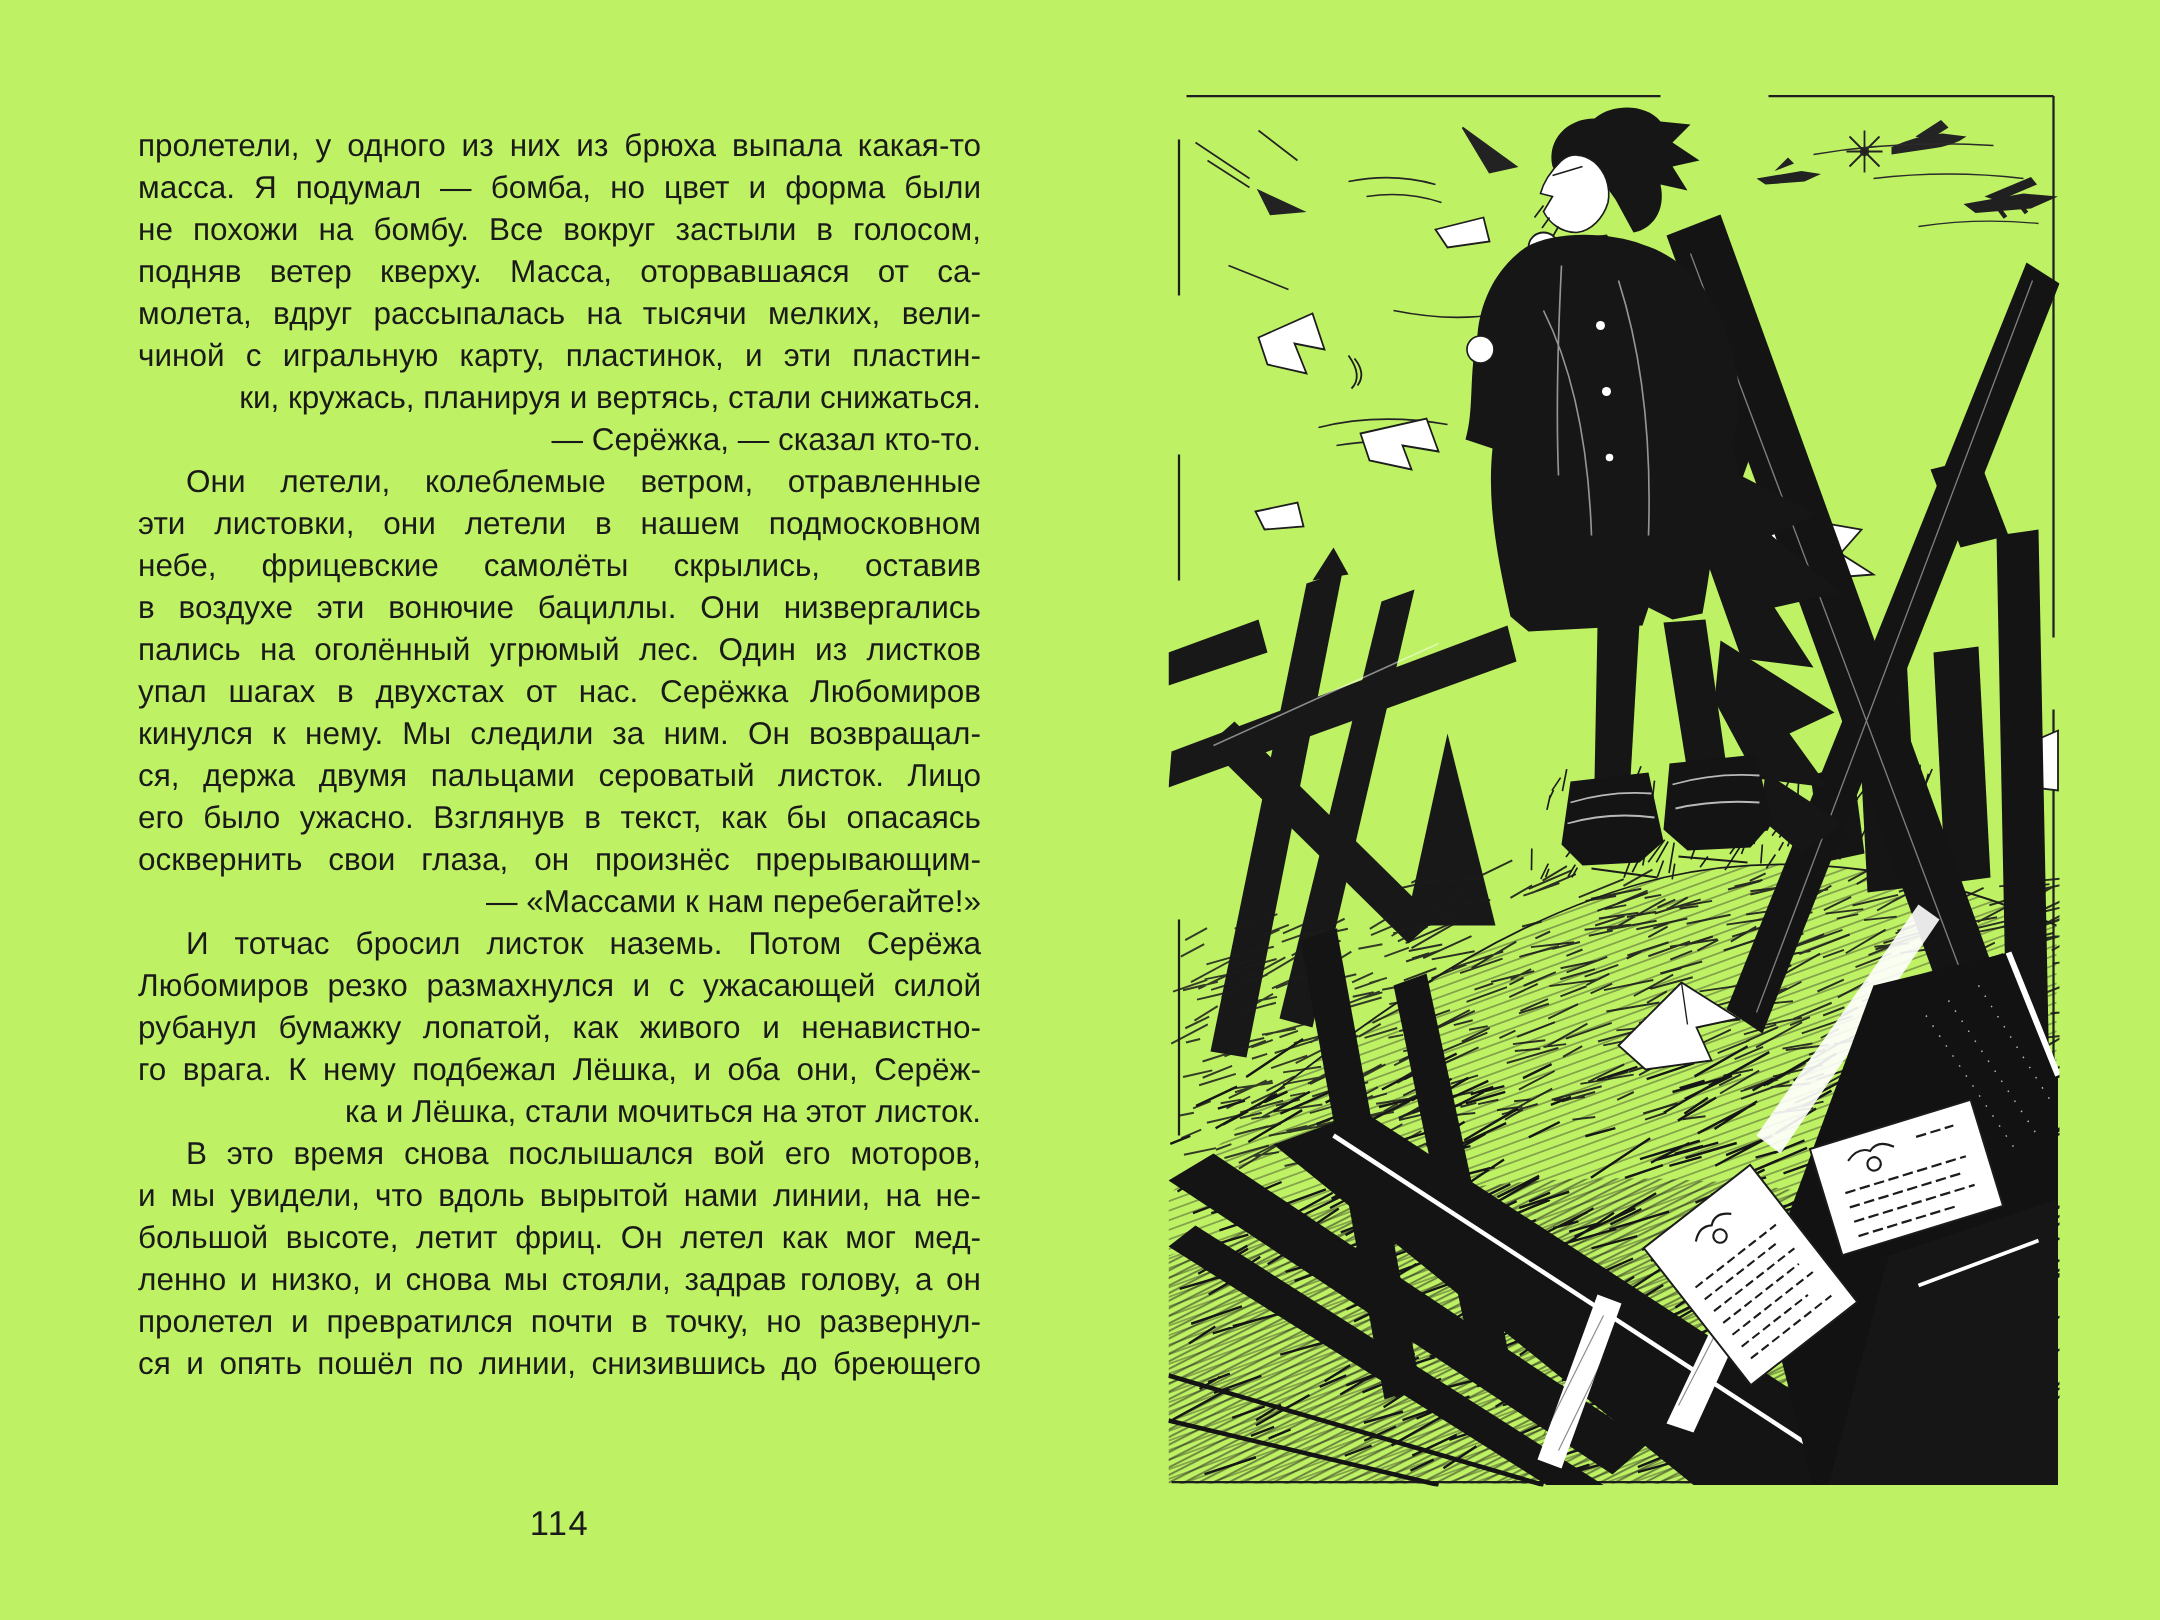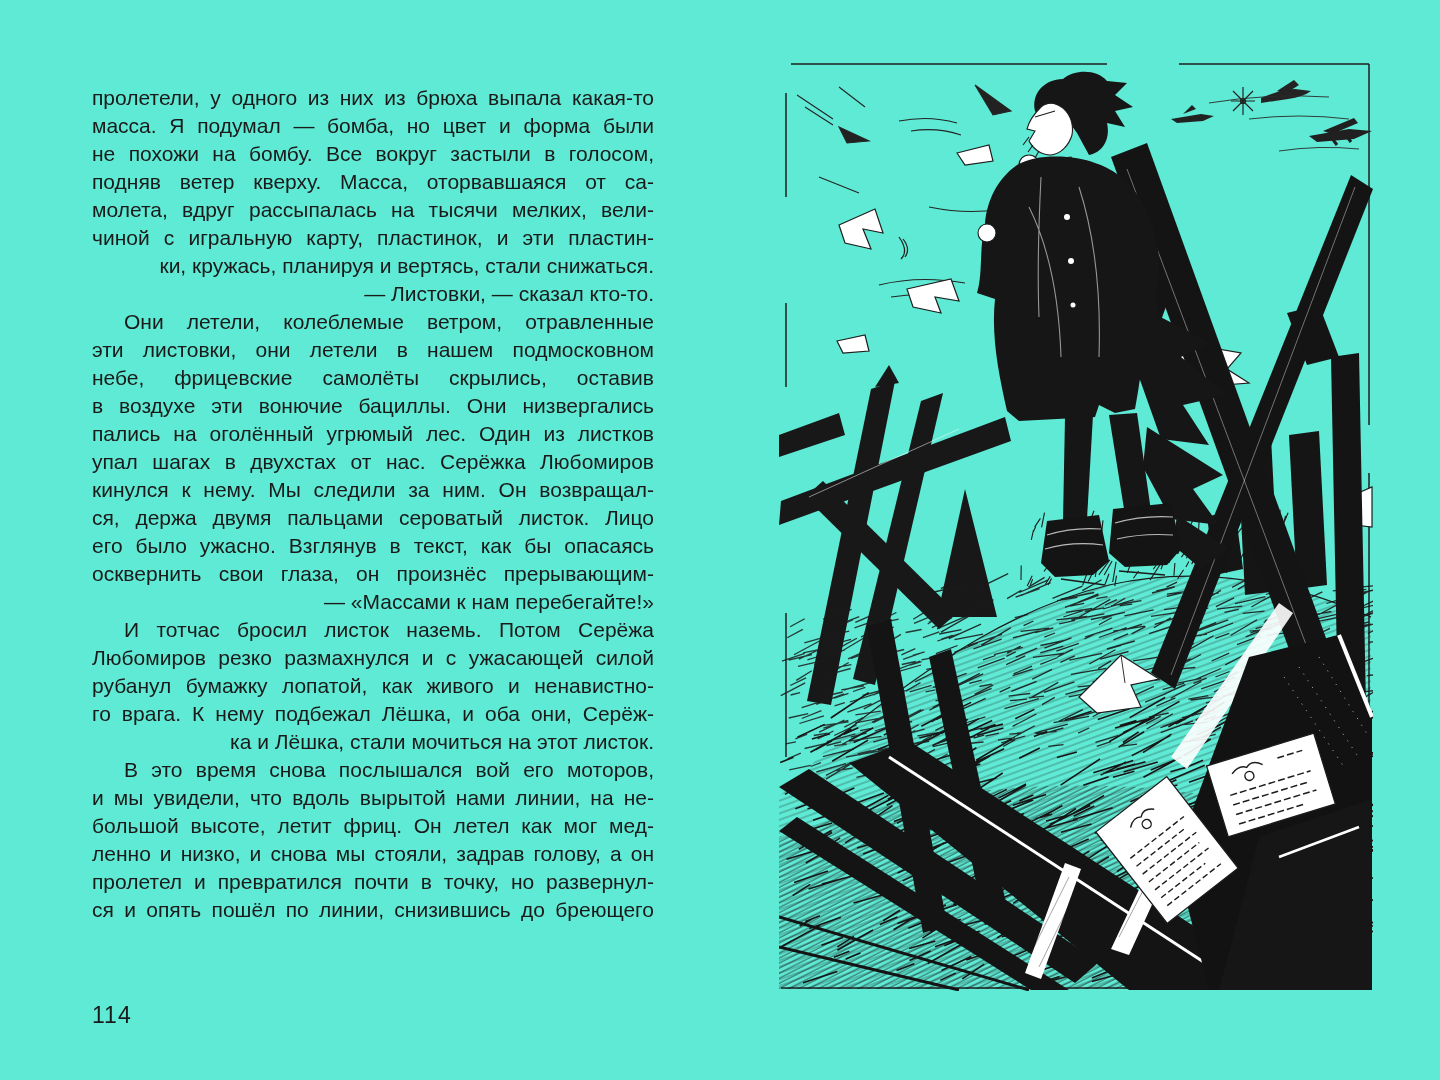--- a/index.html
+++ b/index.html
@@ -1,42 +1,42 @@
 <!DOCTYPE html>
 <html><head>
 <meta charset="utf-8">
 <style>
   html,body{margin:0;padding:0;}
   body{width:1440px;height:1080px;background:#fff;position:relative;overflow:hidden;
        font-family:"Liberation Sans", sans-serif;}
-  .page{position:absolute;inset:0;background:#5eead4;}
+  .page{position:absolute;inset:0;background:#bef264;}
   .text-col{position:absolute;left:92px;top:84px;width:562px;color:#1a1a1a;
             font-size:21px;line-height:28px;}
   .tl{height:28px;overflow:visible;white-space:nowrap;text-align:right;}
   .tl.j{white-space:normal;text-align:justify;text-align-last:justify;}
   .tl.ind{text-indent:32px;}
-  .pagenum{position:absolute;left:92px;top:1002px;width:562px;
+  .pagenum{position:absolute;left:92px;top:1002px;width:562px;text-align:center;
            font-size:23px;color:#1a1a1a;letter-spacing:1px;}
   .illus{position:absolute;left:779px;top:57px;width:594px;height:934px;margin:0;}
   .illus svg{display:block;width:100%;height:100%;}
 </style>
 </head>
 <body>
 
 <div class="page">
 
   <div class="text-col" id="text-col">
       <div class="tl j">пролетели, у одного из них из брюха выпала какая-то</div>
       <div class="tl j">масса. Я подумал — бомба, но цвет и форма были</div>
       <div class="tl j">не похожи на бомбу. Все вокруг застыли в голосом,</div>
       <div class="tl j">подняв ветер кверху. Масса, оторвавшаяся от са-</div>
       <div class="tl j">молета, вдруг рассыпалась на тысячи мелких, вели-</div>
       <div class="tl j">чиной с игральную карту, пластинок, и эти пластин-</div>
       <div class="tl">ки, кружась, планируя и вертясь, стали снижаться.</div>
-      <div class="tl ind">— Листовки, — сказал кто-то.</div>
+      <div class="tl ind">— Серёжка, — сказал кто-то.</div>
       <div class="tl j ind">Они летели, колеблемые ветром, отравленные</div>
       <div class="tl j">эти листовки, они летели в нашем подмосковном</div>
       <div class="tl j">небе, фрицевские самолёты скрылись, оставив</div>
       <div class="tl j">в воздухе эти вонючие бациллы. Они низвергались</div>
       <div class="tl j">пались на оголённый угрюмый лес. Один из листков</div>
       <div class="tl j">упал шагах в двухстах от нас. Серёжка Любомиров</div>
       <div class="tl j">кинулся к нему. Мы следили за ним. Он возвращал-</div>
       <div class="tl j">ся, держа двумя пальцами сероватый листок. Лицо</div>
       <div class="tl j">его было ужасно. Взглянув в текст, как бы опасаясь</div>
       <div class="tl j">осквернить свои глаза, он произнёс прерывающим-</div>

